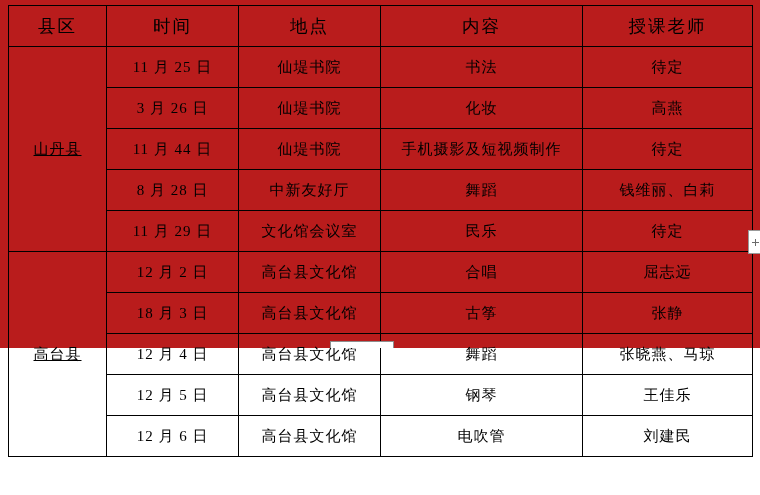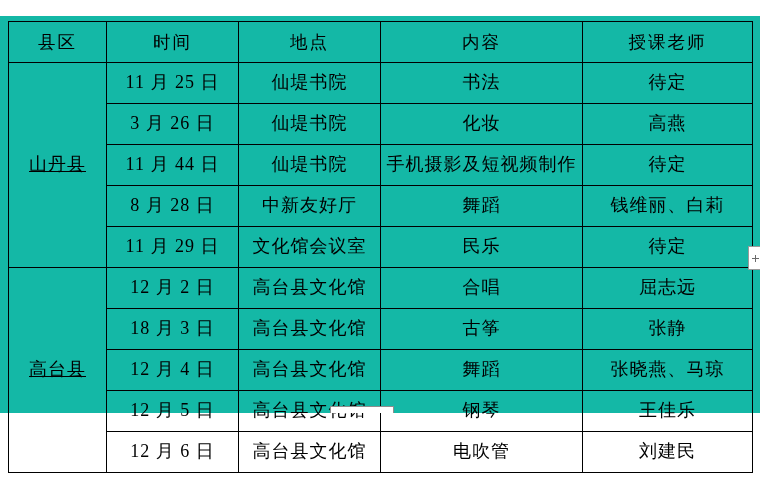--- a/index.html
+++ b/index.html
@@ -10,38 +10,38 @@
   body {
     width: 760px;
     height: 495px;
     font-family: "Liberation Serif", "DejaVu Serif", serif;
     overflow: hidden;
     position: relative;
   }
   .sheet {
     position: absolute;
     left: 0;
-    top: 16px;
+    top: 0;
     width: 760px;
-    height: 397px;
-    background: #14b8a6;
+    height: 348px;
+    background: #b91c1c;
   }
   table.schedule {
     border-collapse: collapse;
     table-layout: fixed;
     margin-left: 8px;
     margin-top: 5px;
     width: 744px;
   }
   table.schedule td, table.schedule th {
     border: 1px solid #000000;
     text-align: center;
     vertical-align: middle;
     font-weight: normal;
-    font-size: 18px;
+    font-size: 15px;
     color: #000000;
     letter-spacing: 1px;
     padding: 0;
     height: 40px;
     line-height: 1.2;
   }
   table.schedule thead td {
     height: 40px;
     font-size: 17.5px;
     letter-spacing: 2px;

